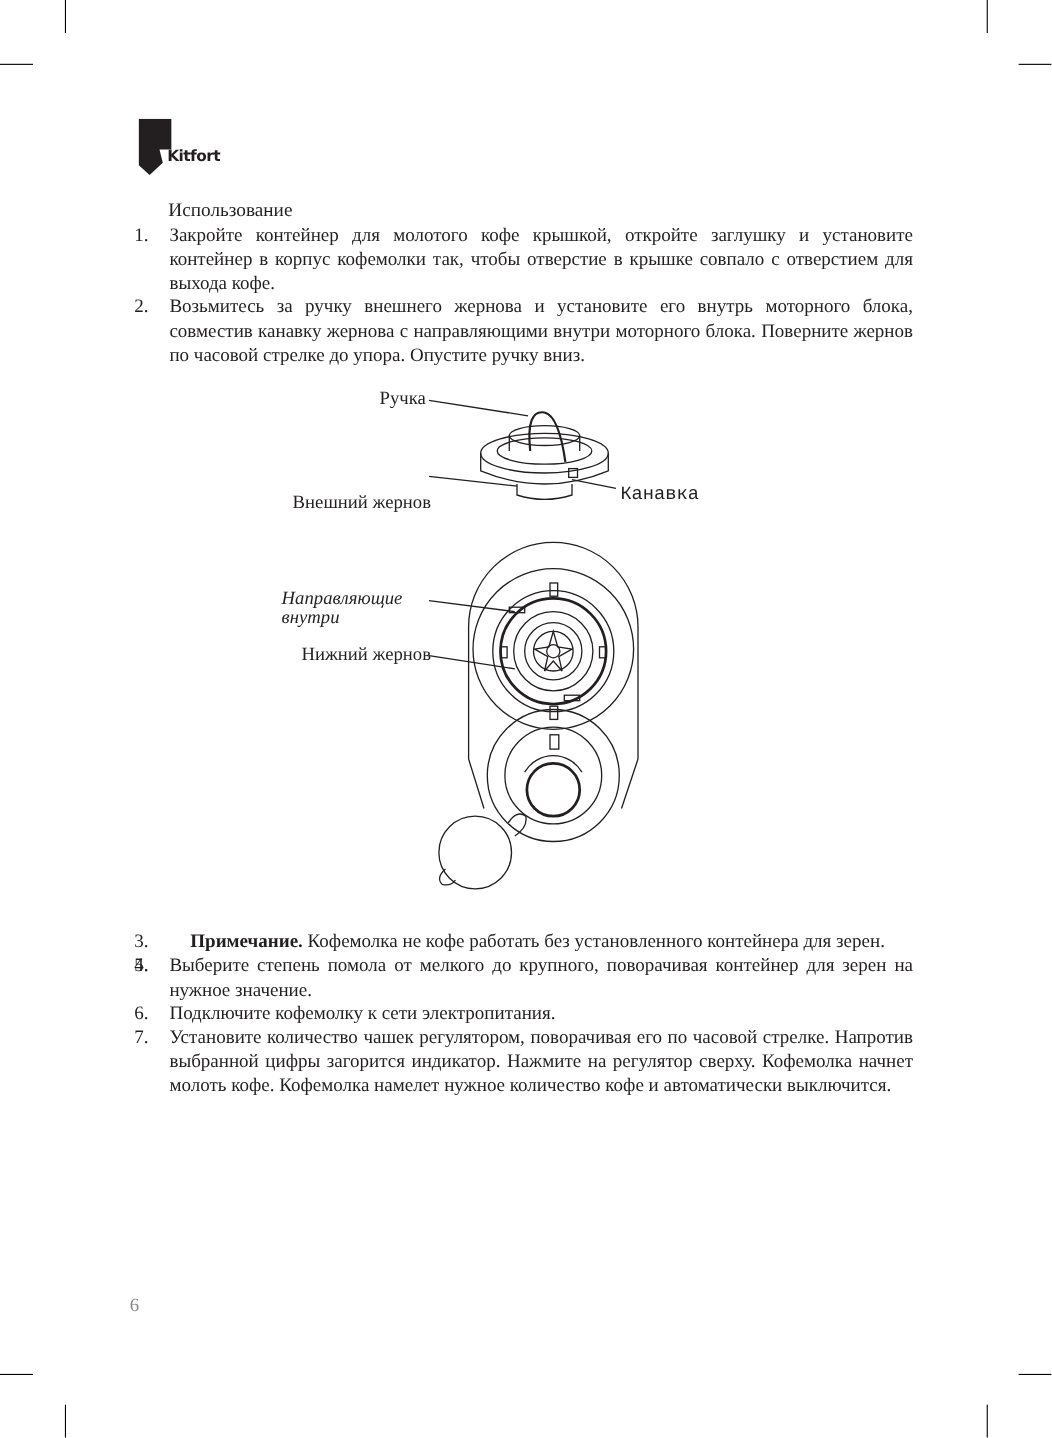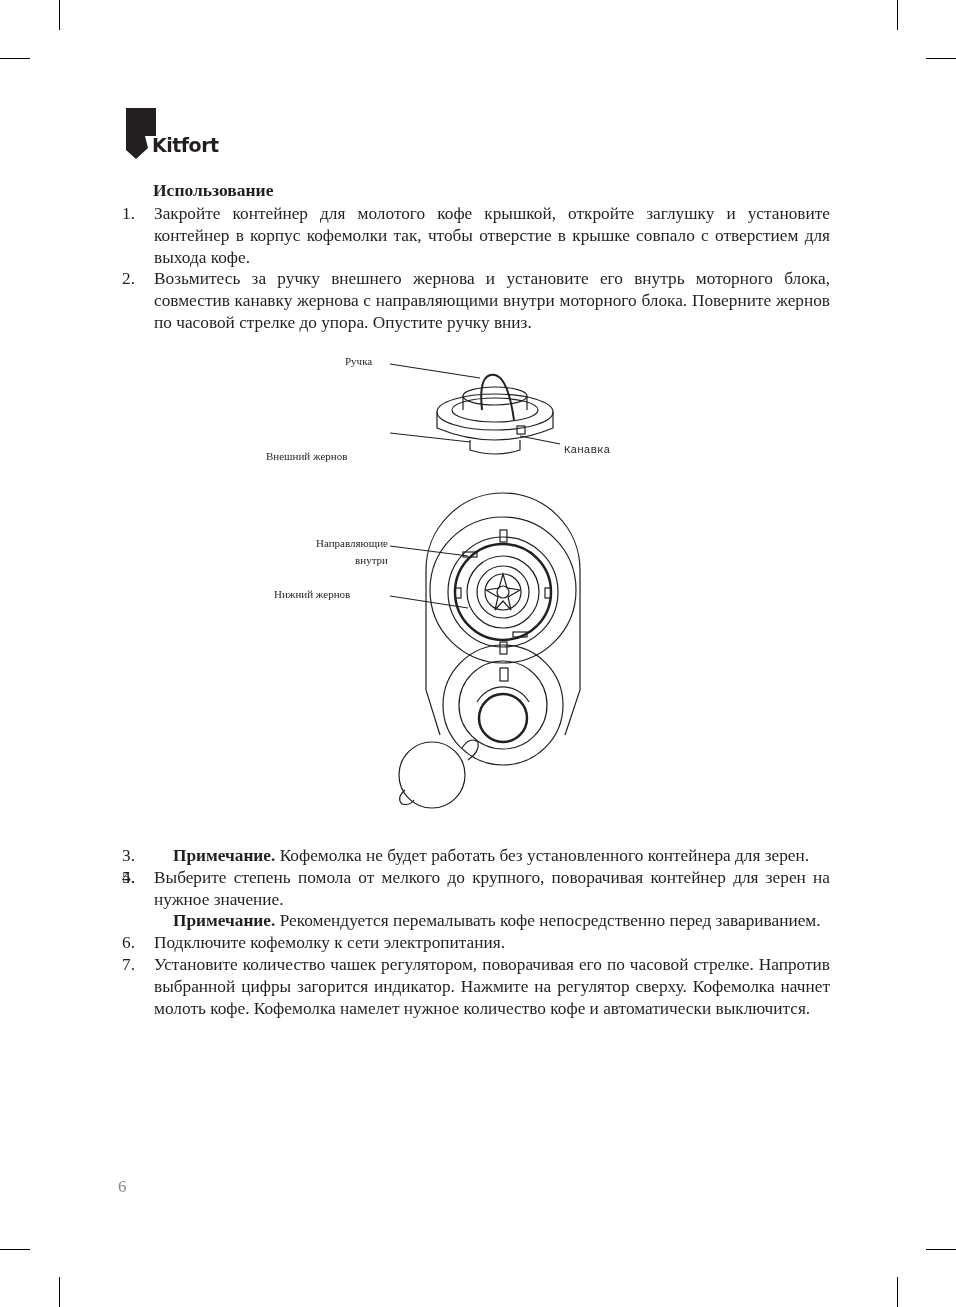--- a/index.html
+++ b/index.html
@@ -1,27 +1,27 @@
 <!DOCTYPE html>
 <html><head>
 <meta charset="utf-8">
 <style>
   html, body { margin:0; padding:0; background:#fff; }
   body { width:956px; height:1307px; position:relative; overflow:hidden;
          font-family:"Liberation Serif","DejaVu Serif",serif; color:#231f20; }
   .crop { position:absolute; background:#000; }
   .logo { position:absolute; left:126px; top:108px; width:100px; height:52px; }
   .logo-text { position:absolute; left:152px; top:134px; font-family:"DejaVu Sans","Liberation Sans",sans-serif;
-               font-weight:bold; font-size:19px; letter-spacing:-0.5px; color:#231f20; }
-  .title { position:absolute; left:153px; top:180px; font-weight:bold; font-size:17.5px; }
+               font-weight:bold; font-size:14px; letter-spacing:-0.5px; color:#231f20; }
+  .title { position:absolute; left:153px; top:180px; font-weight:normal; font-size:17.5px; }
   .list { position:absolute; left:118px; width:712px; font-size:17.3px; line-height:21.8px; }
   .item { position:relative; padding-left:36px; text-align:justify; }
   .item .num { position:absolute; left:4px; top:0; }
   .note b { font-weight:bold;margin-left:19px; }
-  .label { position:absolute; font-size:11px; line-height:17px; white-space:nowrap; }
+  .label { position:absolute; font-size:17px; line-height:17px; white-space:nowrap; }
   .page-num { position:absolute; left:118px; top:1177px; font-size:17px; color:#888; }
   svg.fig { position:absolute; left:0; top:0; }
 </style>
 </head>
 <body>
 
 <div class="crop" style="left:59px;top:0;width:1px;height:30px;"></div>
 <div class="crop" style="left:0;top:58px;width:30px;height:1px;"></div>
 <div class="crop" style="left:897px;top:0;width:1px;height:30px;"></div>
 <div class="crop" style="left:926px;top:58px;width:30px;height:1px;"></div>
@@ -93,42 +93,39 @@
     <path d="M405 790 Q396 798 402 804 Q410 806 414 800"></path>
 
     <line x1="390" y1="546" x2="468" y2="556"></line>
     <line x1="390" y1="596" x2="468" y2="608"></line>
   </g>
 </svg>
 
 <div class="label" style="left:345px;top:353px;">Ручка</div>
 <div class="label" style="left:266px;top:448px;">Внешний жернов</div>
 <div class="label" style="left:564px;top:442px;font-family:Liberation Mono, monospace;">Канавка</div>
-<div class="label" style="left:272px;top:535px;text-align:right;width:116px;">
+<div class="label" style="left:256px;top:535px;width:116px;font-style:italic;">
   <div>Направляющие</div>
   <div>внутри</div>
 </div>
 <div class="label" style="left:274px;top:586px;">Нижний жернов</div>
 
 <div class="list" style="top:845px;">
   <div class="item">
     <span class="num">3.</span>
     <div class="note">
-      <b>Примечание.</b><span> Кофемолка не будет работать без установленного контейнера для зерен.</span>
+      <b>Примечание.</b><span> Кофемолка не кофе работать без установленного контейнера для зерен.</span>
     </div>
   </div>
   <div class="item">
     <span class="num">4.</span>
   </div>
   <div class="item">
     <span class="num">5.</span>
     <span>Выберите степень помола от мелкого до крупного, поворачивая контейнер для зерен на нужное значение.</span>
-    <div class="note">
-      <b>Примечание.</b><span> Рекомендуется перемалывать кофе непосредственно перед завариванием.</span>
-    </div>
   </div>
   <div class="item">
     <span class="num">6.</span>
     <span>Подключите кофемолку к сети электропитания.</span>
   </div>
   <div class="item">
     <span class="num">7.</span>
     <span>Установите количество чашек регулятором, поворачивая его по часовой стрелке. Напротив выбранной цифры загорится индикатор. Нажмите на регулятор сверху. Кофемолка начнет молоть кофе. Кофемолка намелет нужное количество кофе и автоматически выключится.</span>
   </div>
 </div>

